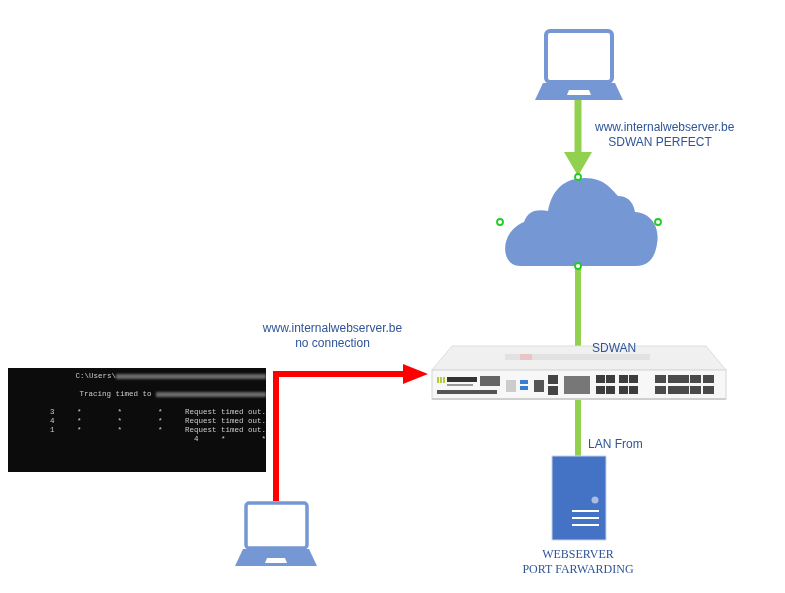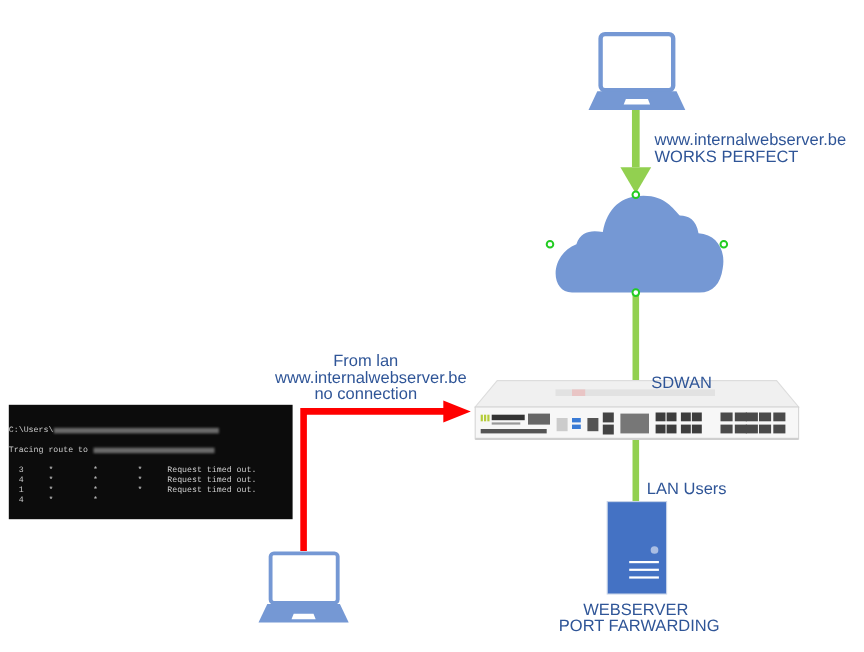--- a/index.html
+++ b/index.html
@@ -1,22 +1,22 @@
 <!DOCTYPE html>
 <html><head>
 <meta charset="utf-8">
 <style>
   html, body { margin:0; padding:0; background:#ffffff; }
   body { width:785px; height:593px; position:relative; overflow:hidden;
          font-family:"Liberation Sans", sans-serif; }
   svg.diagram { position:absolute; left:0; top:0; }
-  .lbl { position:absolute; color:#2f5597; font-size:15px; line-height:15px; text-align:center; white-space:nowrap; }
+  .lbl { position:absolute; color:#2f5597; font-size:12px; line-height:15px; text-align:center; white-space:nowrap; }
   .terminal { position:absolute; left:8px; top:368px; width:258px; height:104px; background:#0c0c0c;
               color:#cccccc; font-family:"Liberation Mono", monospace; font-size:7.5px; line-height:9px;
-              padding:20px 0 0 0; box-sizing:border-box; overflow:hidden; }
+              padding:4px 0 0 0; box-sizing:border-box; overflow:hidden;text-align:right; }
   .terminal .line { white-space:pre; height:9px; }
   .blur { display:inline-block; height:5px; background:#6a6a6a; filter:blur(1px); vertical-align:middle; }
 </style>
 </head>
 <body>
 
 <svg class="diagram" width="785" height="593" viewBox="0 0 785 593">
 
   <line x1="578" y1="100" x2="578" y2="152" stroke="#92d050" stroke-width="7"></line>
   <polygon points="564,152 592,152 578,176" fill="#92d050"></polygon>
@@ -104,40 +104,39 @@
 
   <g>
     <rect x="246" y="503" width="61" height="45" rx="3" fill="none" stroke="#7598d4" stroke-width="3.5"></rect>
     <polygon points="243,549 309,549 317,566 235,566" fill="#7598d4"></polygon>
     <polygon points="267,558 285,558 287,563 265,563" fill="#ffffff"></polygon>
   </g>
 </svg>
 
 <div class="lbl" style="left:595px; top:120px; width:130px;">
   <div>www.internalwebserver.be</div>
-  <div>WORKS PERFECT</div>
+  <div>SDWAN PERFECT</div>
 </div>
 
 <div class="lbl" style="left:592px; top:293px;margin-top:48px;">SDWAN</div>
 
-<div class="lbl" style="left:588px; top:437px;">LAN Users</div>
+<div class="lbl" style="left:588px; top:437px;">LAN From</div>
 
-<div class="lbl" style="left:508px; top:547px; width:140px;">
+<div class="lbl" style="left:508px; top:547px; width:140px;font-family:Liberation Serif, serif;">
   <div>WEBSERVER</div>
   <div>PORT FARWARDING</div>
 </div>
 
 <div class="lbl" style="left:250px; top:321px; width:165px;">
-  <div class="italic">From lan</div>
   <div>www.internalwebserver.be</div>
   <div class="bold">no connection</div>
 </div>
 
 <div class="terminal">
   <div class="line"><span>C:\Users\</span><span class="blur" style="width:150px"></span></div>
   <div class="line"></div>
-  <div class="line"><span>Tracing route to </span><span class="blur" style="width:110px"></span></div>
+  <div class="line"><span>Tracing timed to </span><span class="blur" style="width:110px"></span></div>
   <div class="line"></div>
   <div class="line">  3     *        *        *     Request timed out.</div>
   <div class="line">  4     *        *        *     Request timed out.</div>
   <div class="line">  1     *        *        *     Request timed out.</div>
   <div class="line">  4     *        *</div>
 </div>
 
 </body></html>

